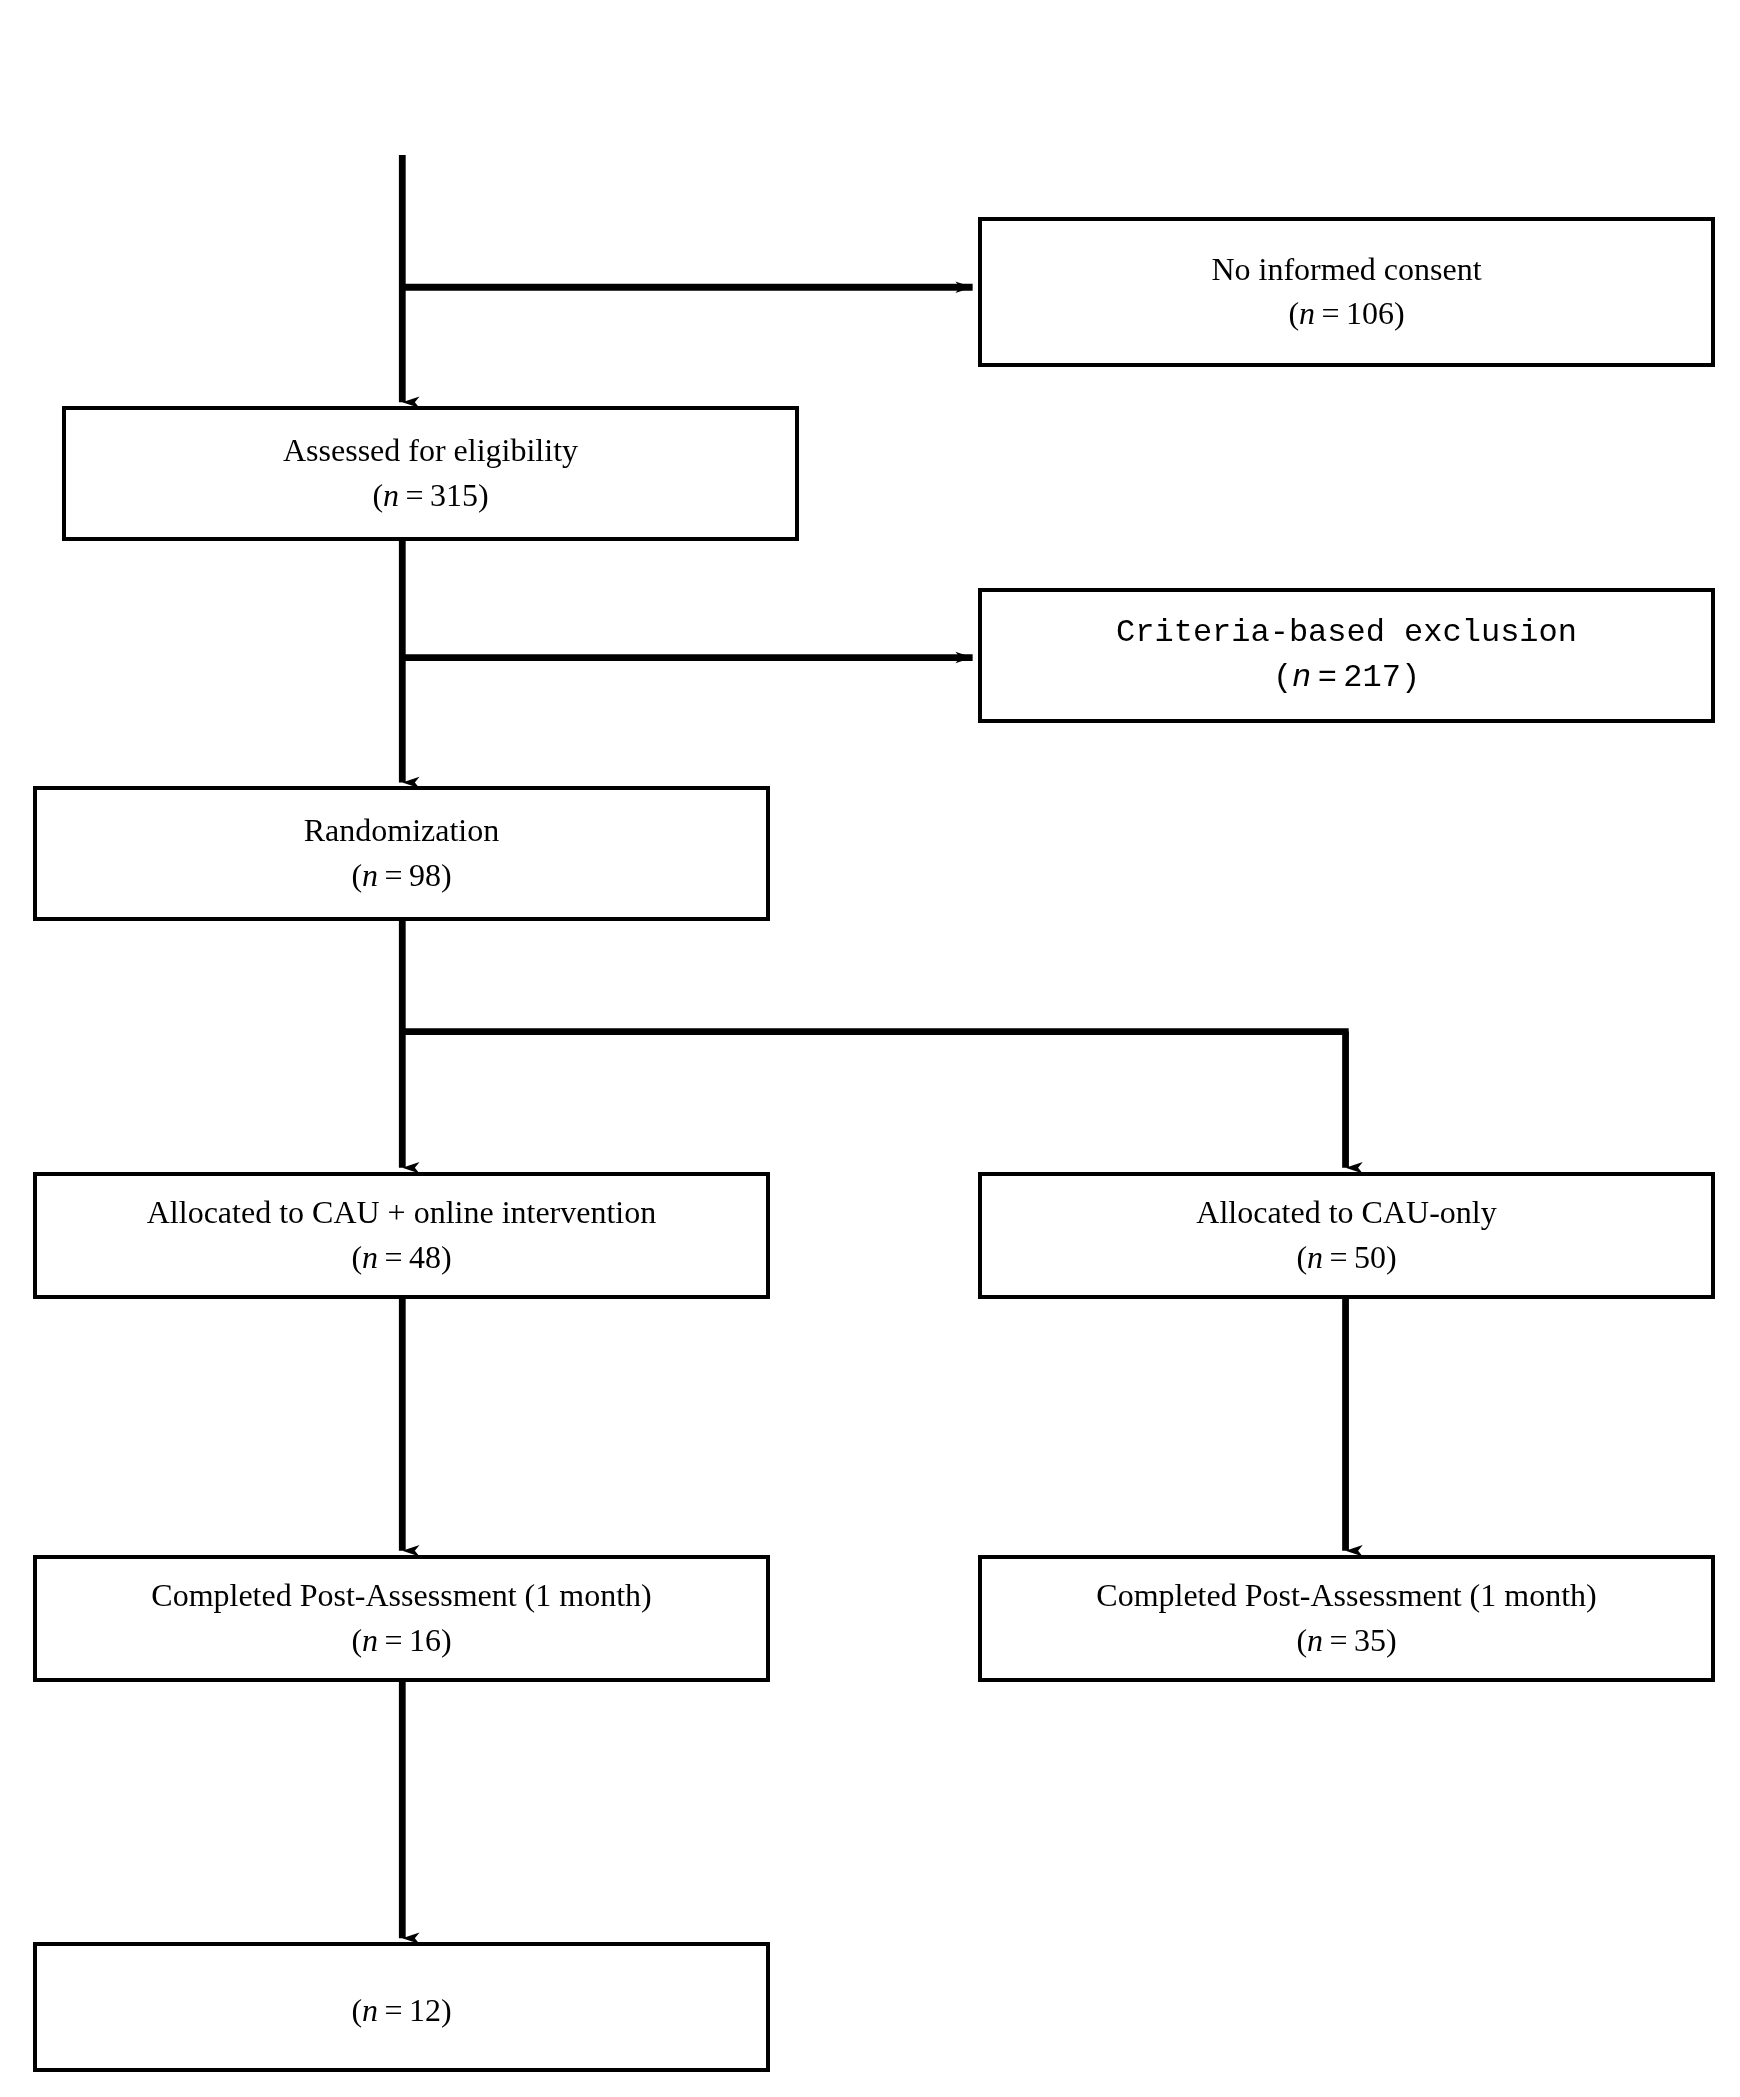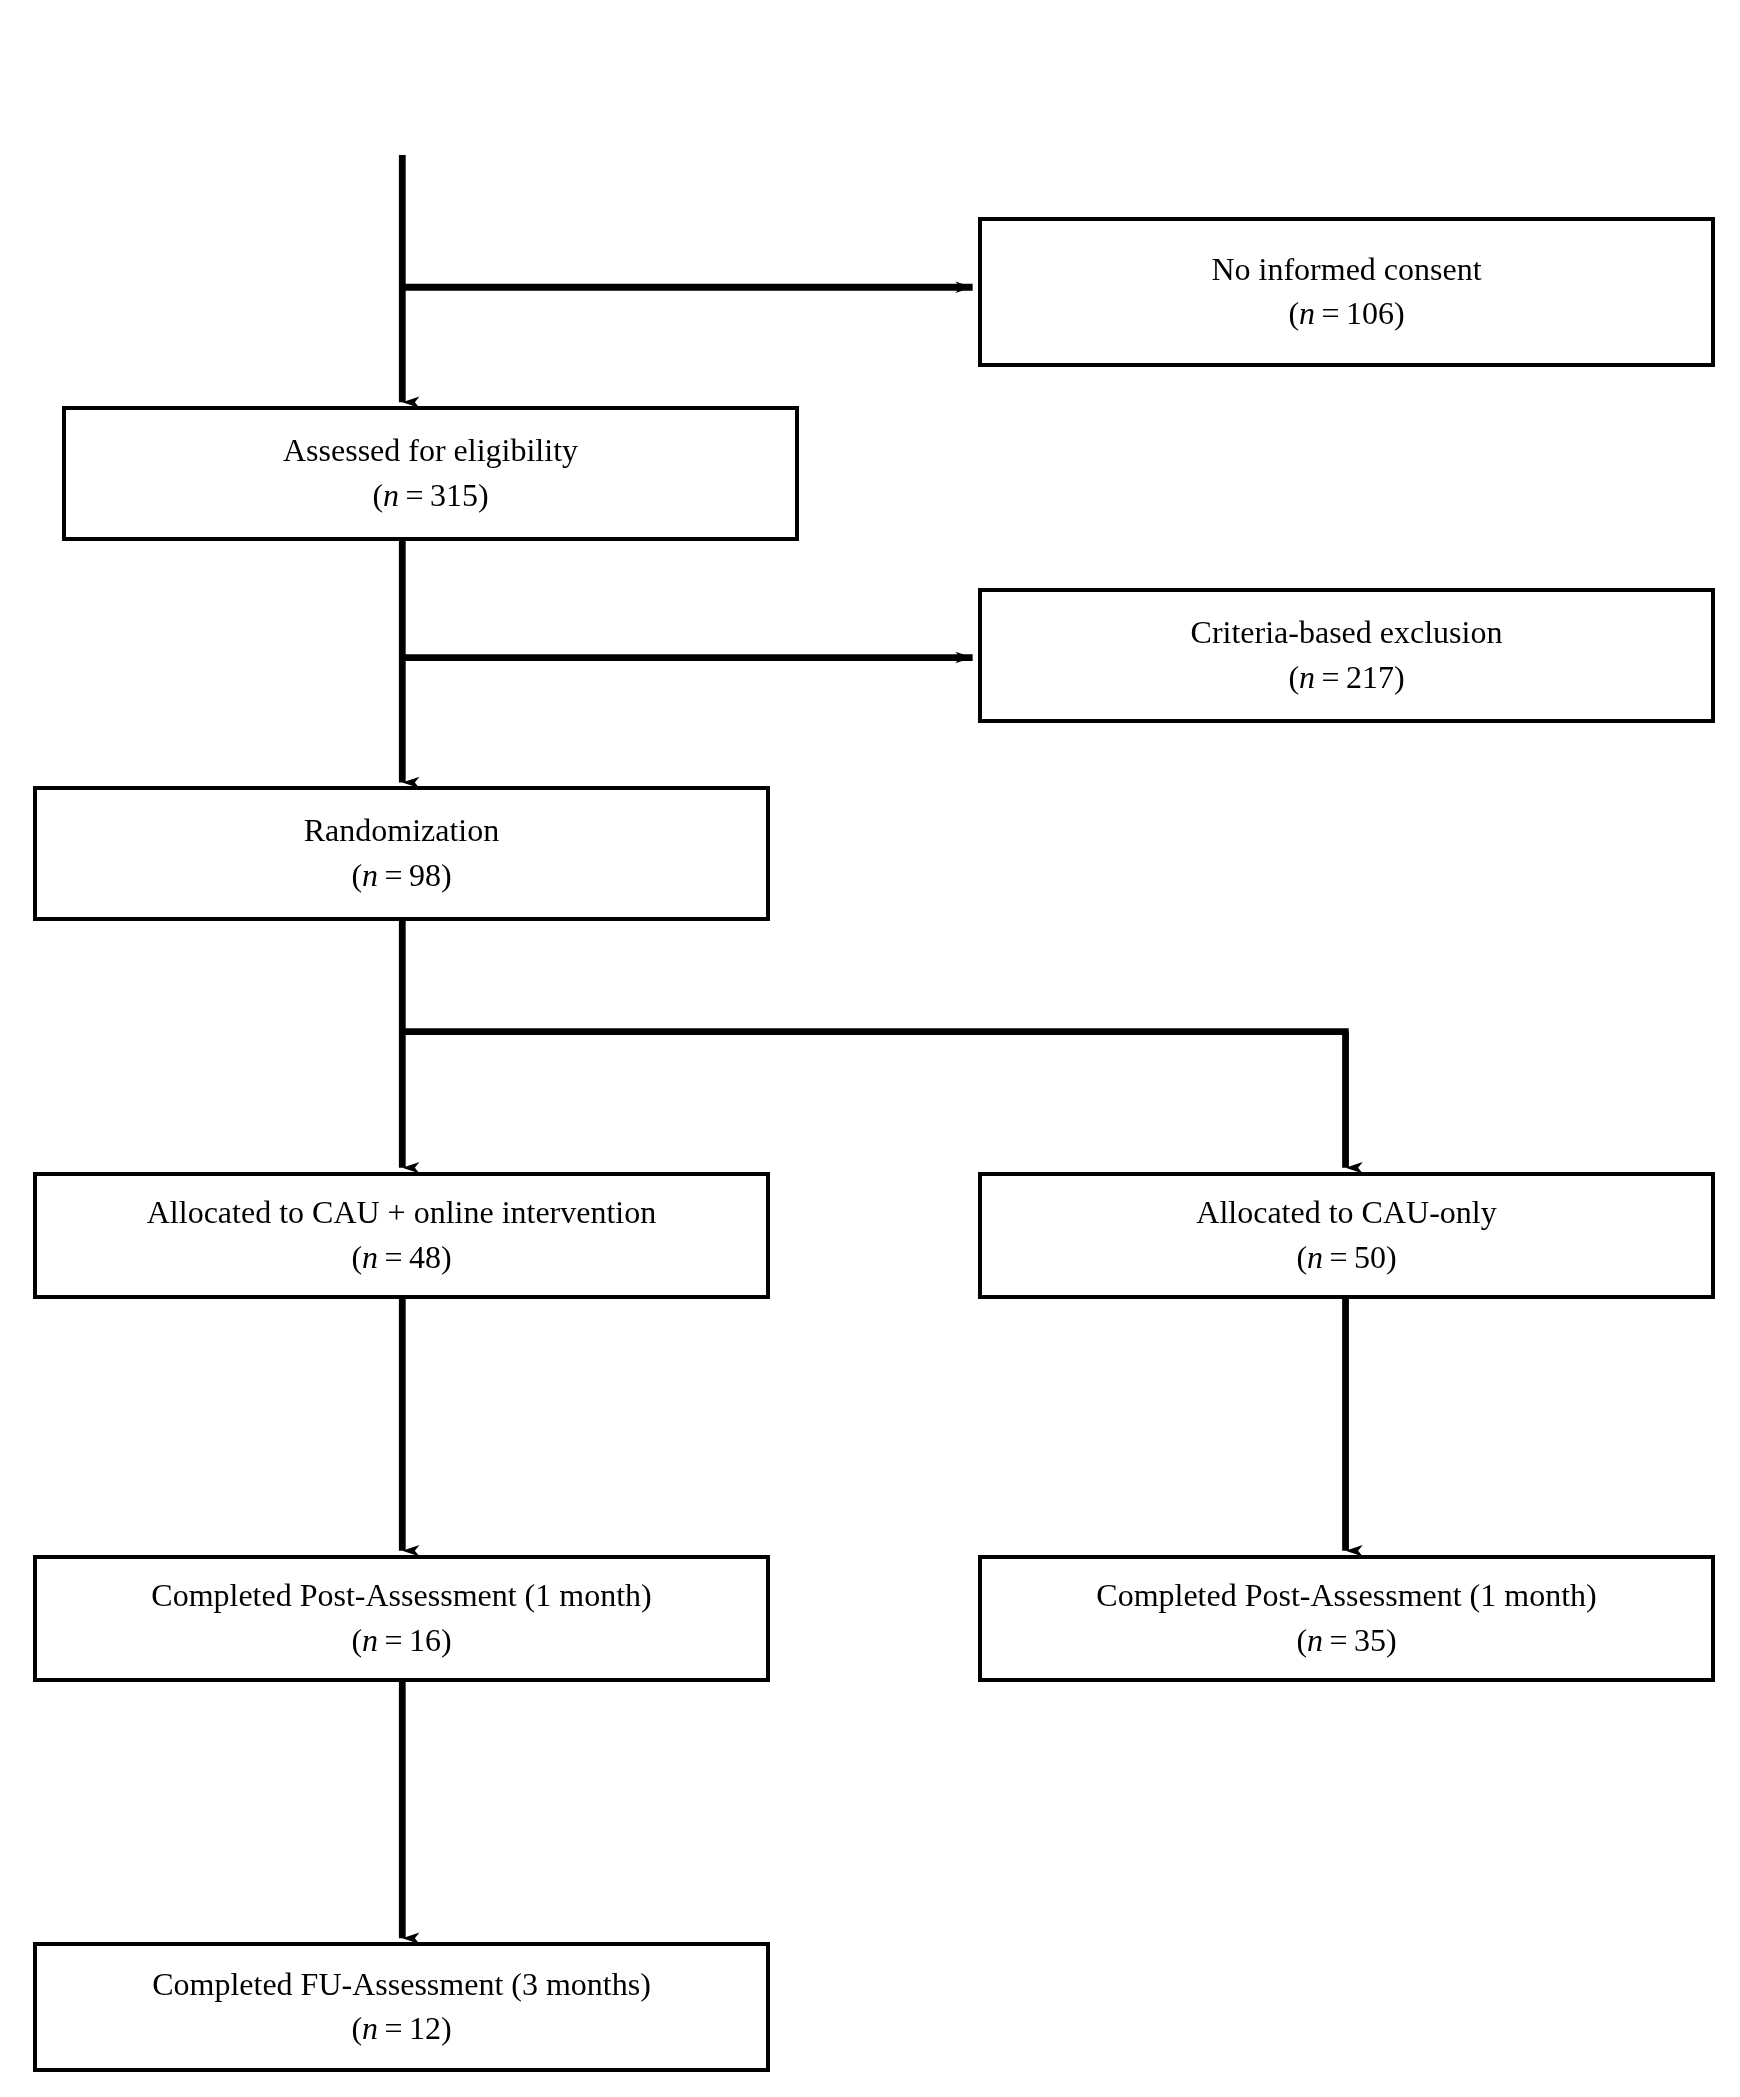--- a/index.html
+++ b/index.html
@@ -91,21 +91,21 @@
   <div class="node" style="left:978px; top:217px; width:737px; height:150px;">
     <div class="node-title">No informed consent</div>
     <div class="node-count">(<span class="ital">n</span> = 106)</div>
   </div>
 
   <div class="node" style="left:33px; top:406px; width:737px; height:135px;margin-left:29px;">
     <div class="node-title">Assessed for eligibility</div>
     <div class="node-count">(<span class="ital">n</span> = 315)</div>
   </div>
 
-  <div class="node" style="left:978px; top:588px; width:737px; height:135px;">
+  <div class="node" style="left:978px; top:588px; width:737px; height:135px;font-family:Liberation Mono, monospace;">
     <div class="node-title">Criteria-based exclusion</div>
     <div class="node-count">(<span class="ital">n</span> = 217)</div>
   </div>
 
   <div class="node" style="left:33px; top:786px; width:737px; height:135px;">
     <div class="node-title">Randomization</div>
     <div class="node-count">(<span class="ital">n</span> = 98)</div>
   </div>
 
   <div class="node" style="left:33px; top:1172px; width:737px; height:127px;">
@@ -122,18 +122,17 @@
     <div class="node-title">Completed Post-Assessment (1 month)</div>
     <div class="node-count">(<span class="ital">n</span> = 16)</div>
   </div>
 
   <div class="node" style="left:978px; top:1555px; width:737px; height:127px;">
     <div class="node-title">Completed Post-Assessment (1 month)</div>
     <div class="node-count">(<span class="ital">n</span> = 35)</div>
   </div>
 
   <div class="node" style="left:33px; top:1942px; width:737px; height:130px;">
-    <div class="node-title">Completed FU-Assessment (3 months)</div>
     <div class="node-count">(<span class="ital">n</span> = 12)</div>
   </div>
 
 </div>
 
 
 </body></html>

